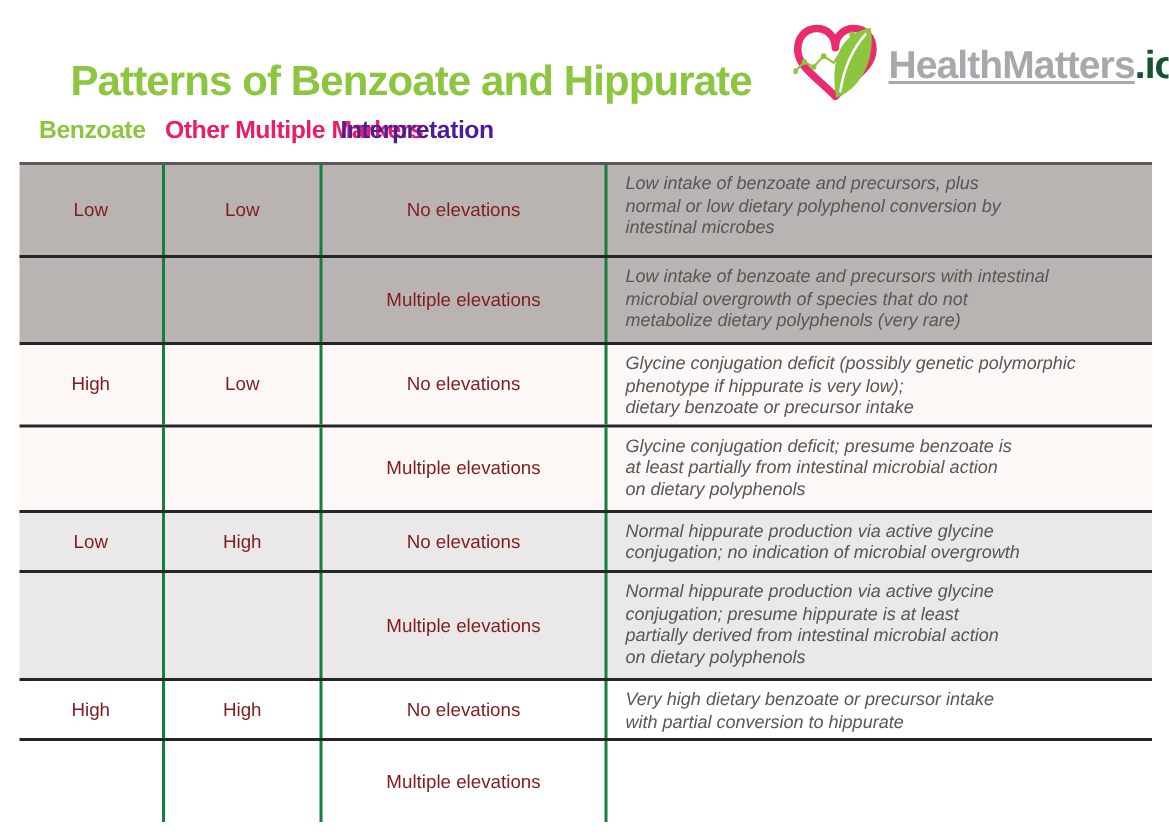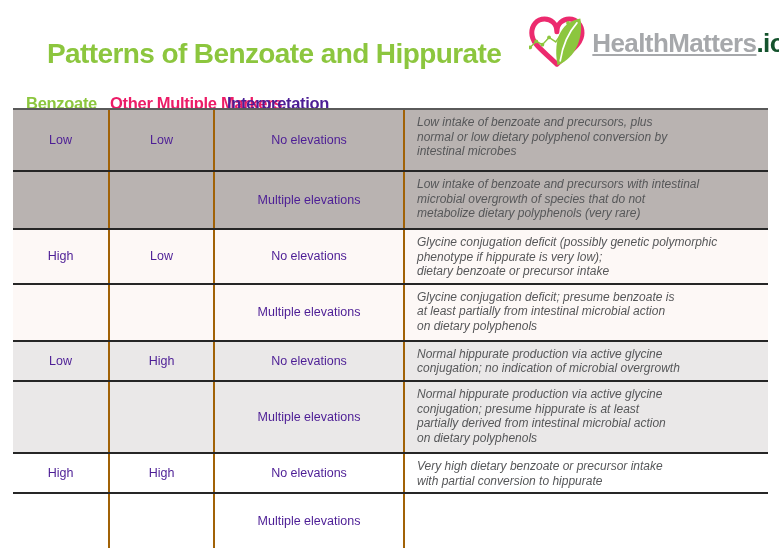--- a/index.html
+++ b/index.html
@@ -11,37 +11,37 @@
   .topbar{position:absolute;left:27px;top:14px;width:738px;height:56px;
     display:flex;justify-content:space-between;align-items:flex-end;margin-left:20px;}
   .page-title{font-size:28px;font-weight:bold;color:#8cc63e;margin:0;
     letter-spacing:-0.6px;white-space:nowrap;}
   .logo{display:flex;align-items:center;gap:5px;}
   .logo svg{width:58px;height:54px;display:block;}
   .logo-text{font-size:26px;font-weight:bold;letter-spacing:-0.6px;white-space:nowrap;}
   .logo-brand{color:#a6a8ab;text-decoration:underline;}
   .logo-tld{color:#14532d;}
   
-  .colheads{position:absolute;left:13px;top:94px;width:755px;
+  .colheads{position:absolute;left:13px;top:78px;width:755px;
     display:grid;grid-template-columns:97px 105px 190px 1fr;align-items:end;}
   .colheads .hd{font-weight:bold;font-size:16.5px;text-align:center;
     white-space:nowrap;letter-spacing:-0.3px;padding-bottom:6px;}
   .hd-benzoate{color:#8cc63e;}
   .hd-hippurate{color:#58595b;}
   .hd-markers{color:#ec1c67;}
   .hd-interp{color:#4c1d95;text-align:left !important;padding-left:12px;}
   
   .table{position:absolute;left:13px;top:108px;width:755px;
     border-top:2px solid #5a5a5a;}
   .trow{display:grid;grid-template-columns:97px 105px 190px 1fr;
     box-sizing:border-box;}
   .trow + .trow{border-top:2px solid #262626;}
   .cell{box-sizing:border-box;}
-  .c1,.c2,.c3{border-right:2px solid #a16207;display:flex;align-items:center;
-    justify-content:center;font-size:12.5px;color:#4c1d95;text-align:center;}
+  .c1,.c2,.c3{border-right:2px solid #15803d;display:flex;align-items:center;
+    justify-content:center;font-size:12.5px;color:#7f1d1d;text-align:center;}
   .c4{padding:5px 10px 4px 12px;font-size:12px;line-height:14.6px;
     color:#565759;white-space:pre-line;font-style:italic;}
   .bg-a{background:#b9b3b1;}
   .bg-b{background:#fdf8f6;}
   .bg-c{background:#eae8e8;}
   .bg-d{background:#ffffff;}
 </style>
 </head>
 <body>
 

